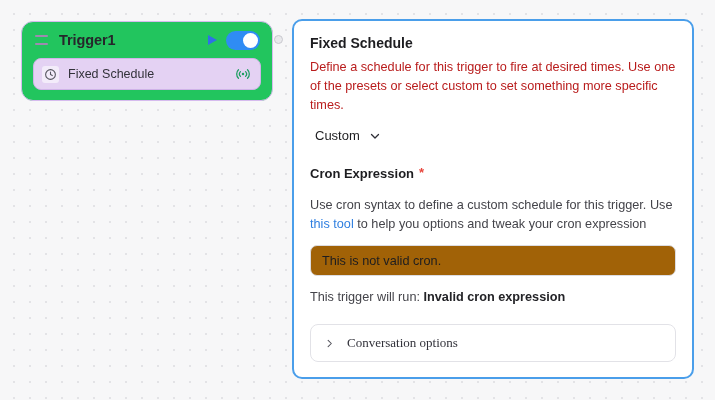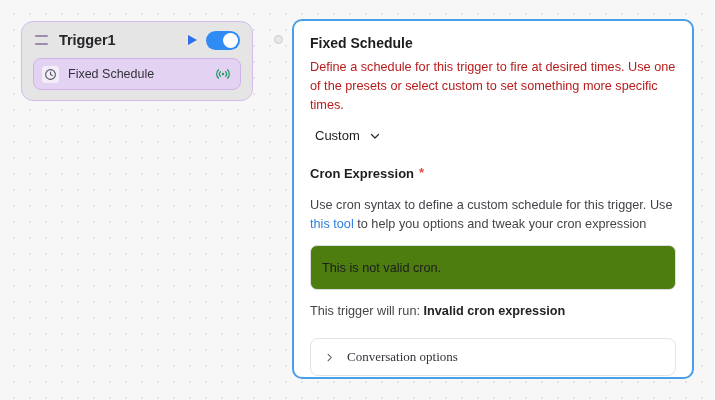--- a/index.html
+++ b/index.html
@@ -23,23 +23,23 @@
     background-image: radial-gradient(#e3e3e6 1.1px, transparent 1.2px);
     background-size: 16px 16px;
     background-position: 6px 6px;
   }
 
   
   #trigger-node {
     position: absolute;
     left: 21px;
     top: 21px;
-    width: 232px;
+    width: 252px;
     height: 80px;
-    background: #e5e5e5;
+    background: #22c55e;
     border: 1px solid #d6bbee;
     border-radius: 12px;
     box-sizing: border-box;
     padding: 0;
   }
   #node-header {
     display: flex;
     align-items: center;
     height: 36px;
     padding: 0 12px 0 13px;
@@ -204,25 +204,25 @@
   }
   #cron-help-link {
     color: #2f7fe0;
     text-decoration: none;
     cursor: pointer;
   }
 
   #cron-input {
     margin-top: 11px;
     width: 100%;
-    height: 45px;
+    height: 31px;
     box-sizing: border-box;
     border: 1px solid #dcdce1;
     border-radius: 7px;
-    background: #4d7c0f;
+    background: #a16207;
     font-family: "Liberation Sans", sans-serif;
     font-size: 12.7px;
     color: #1d1d20;
     padding: 0 11px;
     outline: none;
   }
 
   #run-status {
     margin: 14px 0 0 0;
     font-size: 12.7px;

